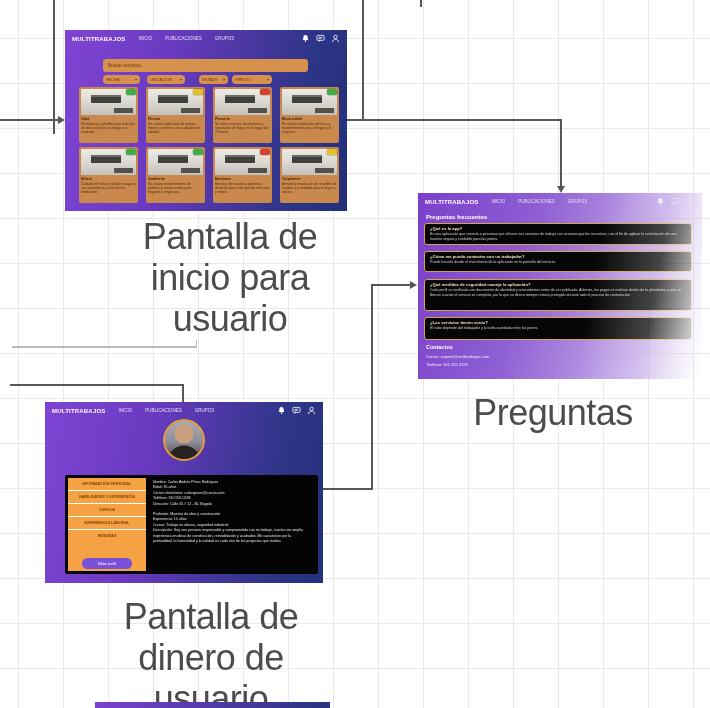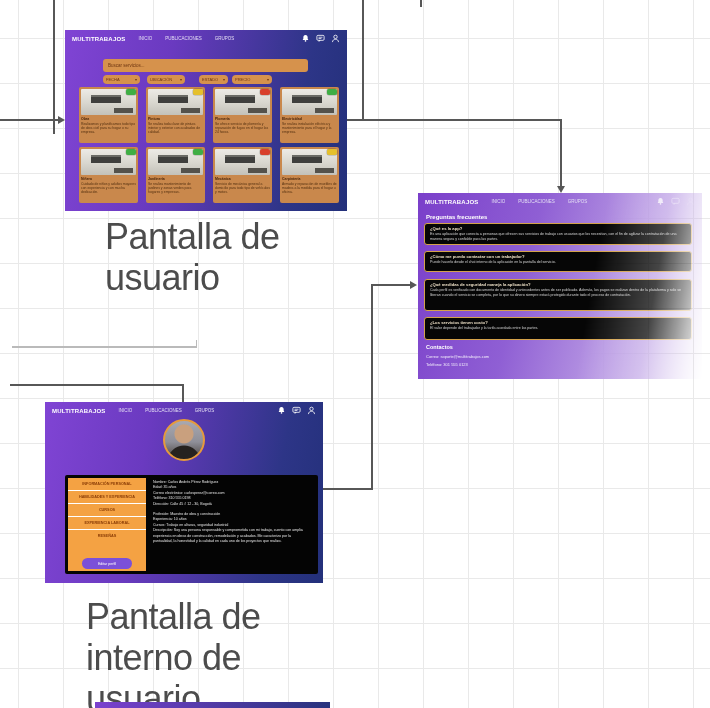--- a/index.html
+++ b/index.html
@@ -81,21 +81,21 @@
   .menu-col{position:absolute;left:3px;top:3px;width:78px;height:93px;background:#f4a243;}
   .menu-btn{height:13px;border-bottom:1.2px solid #fff;font-size:3.8px;font-weight:bold;
     color:#8a3c05;display:flex;align-items:center;justify-content:center;text-align:center;
     padding:0 2px;box-sizing:border-box;line-height:1.1;}
   .edit-pill{position:absolute;left:14px;top:80px;width:50px;height:11px;background:#7b50d8;
     border-radius:6px;color:#fff;font-size:3.6px;display:flex;align-items:center;justify-content:center;}
   .info-area{position:absolute;left:88px;top:5px;width:158px;}
   .info-line{font-size:3.6px;color:#e6e6e6;line-height:1.5;}
   .info-gap{height:5px;}
   
-  .caption{position:absolute;width:250px;text-align:left;color:#4c4c4c;
+  .caption{position:absolute;width:250px;text-align:center;color:#4c4c4c;
     font-size:36px;line-height:41px;letter-spacing:-.5px;}
   .cap-home{left:105px;top:216px;} .cap-faq{left:428px;top:392px;} .cap-profile{left:86px;top:596px;}
   
   .partial{position:absolute;left:95px;top:702px;width:235px;height:6px;
     background:linear-gradient(100deg,#7b41cf,#27337d);}
 </style>
 </head>
 <body>
 
 <div class="canvas">
@@ -296,24 +296,26 @@
         <div class="info-line">Profesión: Maestro de obra y construcción</div>
         <div class="info-line">Experiencia: 10 años</div>
         <div class="info-line">Cursos: Trabajo en alturas, seguridad industrial</div>
         <div class="info-line">Descripción: Soy una persona responsable y comprometida con mi trabajo, cuento con amplia experiencia en obras de construcción, remodelación y acabados. Me caracterizo por la puntualidad, la honestidad y la calidad en cada uno de los proyectos que realizo.</div>
       </div>
     </div>
   </div>
 
   <div class="caption cap-home">
     <div>Pantalla de</div>
+    <div>inicio para</div>
     <div>usuario</div>
   </div>
   <div class="caption cap-faq">
+    <div>Preguntas</div>
   </div>
   <div class="caption cap-profile">
     <div>Pantalla de</div>
-    <div>interno de</div>
+    <div>dinero de</div>
     <div>usuario</div>
   </div>
 
   <div class="partial"></div>
 </div>
 
 </body></html>

